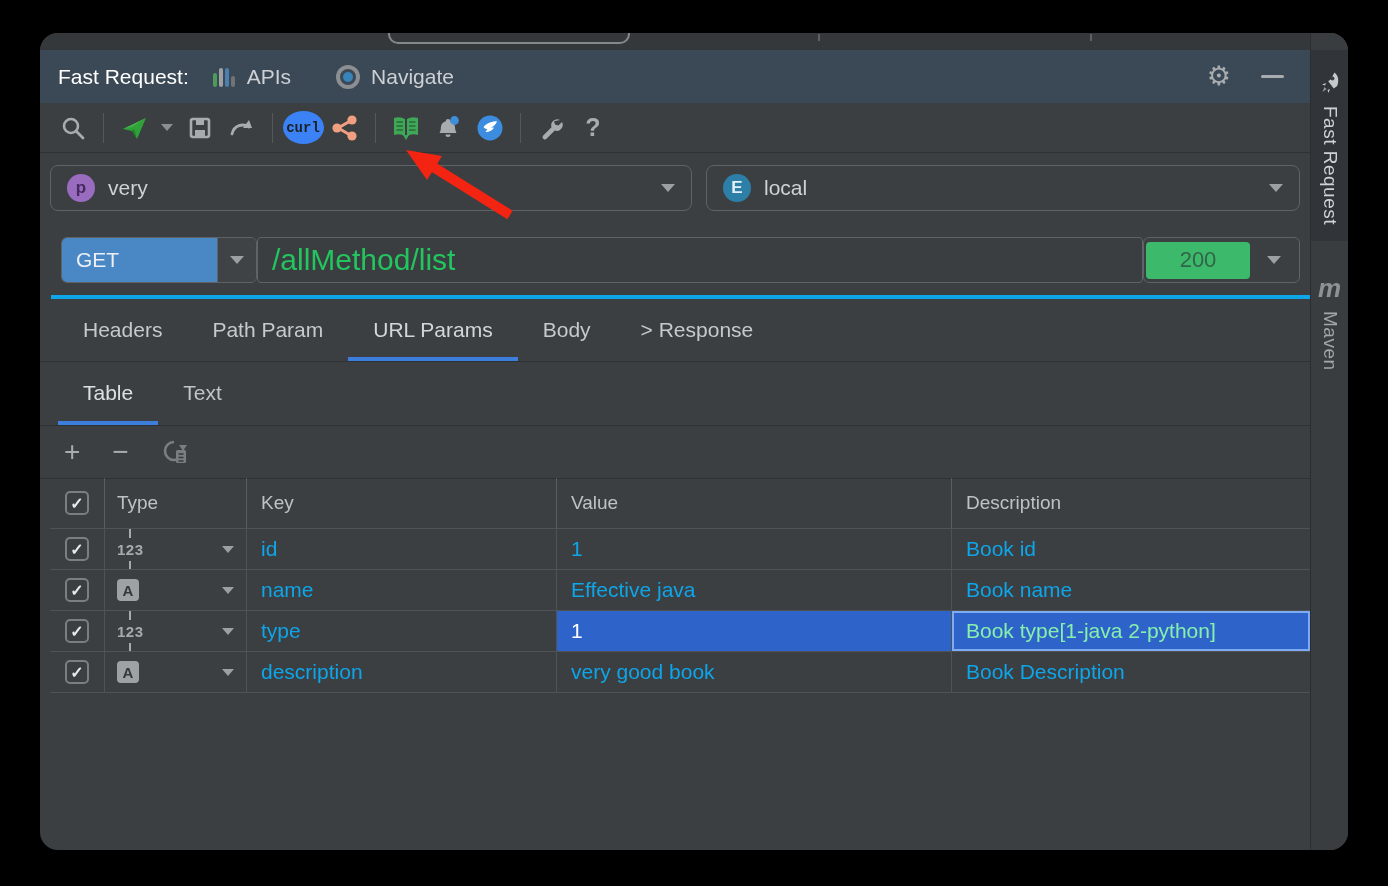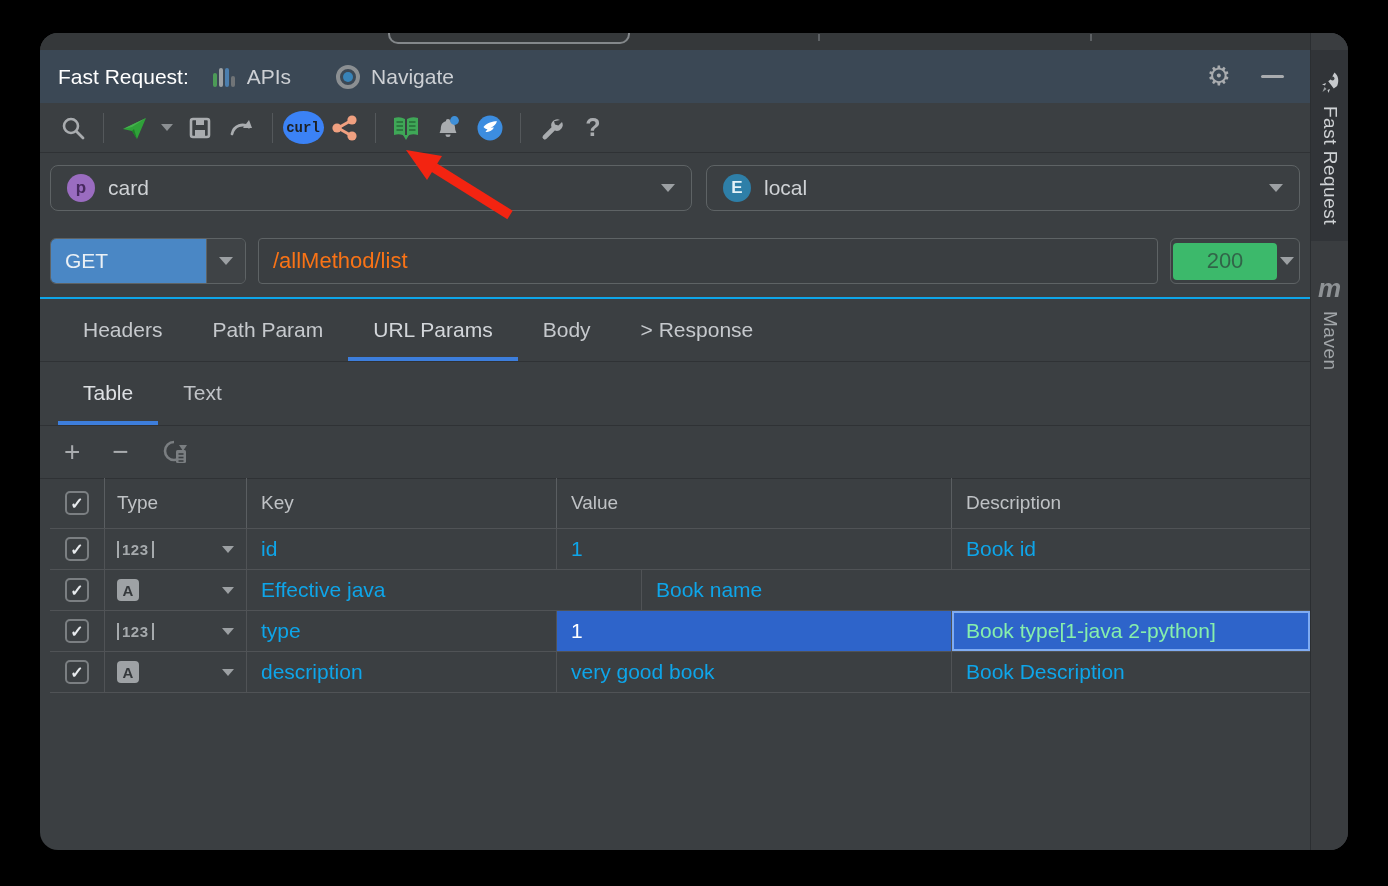--- a/index.html
+++ b/index.html
@@ -63,37 +63,37 @@
   }
   .dd1 { width:642px; }
   .dd2 { flex:1; }
   .badge { width:28px; height:28px; border-radius:50%; display:flex; align-items:center; justify-content:center; font-size:17px; font-weight:700; }
   .badge-p { background:#9A6CC0; color:#47295F; }
   .badge-e { background:#2E7FA8; color:#E3F2F8; }
   .caret { width:0; height:0; border-left:7px solid transparent; border-right:7px solid transparent; border-top:8px solid #9CA0A3; }
   .dd .caret { margin-left:auto; }
   
   .req-row {
-    position:absolute; left:0; top:192px; right:38px; height:74px;
-    display:flex; align-items:center; gap:12px; padding:0 10px; box-sizing:border-box;
-    border-bottom:2px solid #0ea5e9;
+    position:absolute; left:11px; top:192px; right:38px; height:74px;
+    display:flex; align-items:center; gap:0; padding:0 10px; box-sizing:border-box;
+    border-bottom:4px solid #0ea5e9;
   }
   .method {
     width:196px; height:46px; box-sizing:border-box; border:1.5px solid #5E6365;
     border-radius:6px; display:flex; overflow:hidden; flex:none;
   }
   .method-label { flex:1; background:#4A87C5; color:#EAF0F5; font-size:21px; display:flex; align-items:center; padding-left:14px; }
   .method-caret { width:38px; background:#3F4346; border-left:1px solid #5E6365; display:flex; align-items:center; justify-content:center; }
   .url-input {
     flex:1; height:46px; box-sizing:border-box; background:#3A3E41;
-    border:1.5px solid #5E6365; border-radius:4px; color:#f97316;
-    font-size:22px; padding:0 14px; font-family:"Liberation Sans", sans-serif; outline:none;
+    border:1.5px solid #5E6365; border-radius:4px; color:#22c55e;
+    font-size:30px; padding:0 14px; font-family:"Liberation Sans", sans-serif; outline:none;
   }
   .status {
-    width:130px; height:46px; flex:none; box-sizing:border-box;
+    width:157px; height:46px; flex:none; box-sizing:border-box;
     border:1.5px solid #5E6365; border-radius:6px;
     display:flex; align-items:center; padding:2px;
   }
   .status-green {
     width:104px; height:37px; background:#3CB96B; border-radius:4px;
     display:flex; align-items:center; justify-content:center;
     font-size:22px; color:rgba(43,48,51,0.62); font-weight:400;
   }
   .status .caret { margin:0 auto; }
   
@@ -127,21 +127,21 @@
   .c-type { width:142px; padding:0 12px; justify-content:space-between; }
   .c-key  { width:310px; padding-left:14px; }
   .c-val  { width:395px; padding-left:14px; }
   .c-desc { width:358px; padding-left:14px; border-right:none; }
   .cell-text { font-size:21px; color:#0ea5e9; white-space:nowrap; }
   .checkbox {
     width:24px; height:24px; box-sizing:border-box; border:2px solid #7B7F82;
     border-radius:5px; display:flex; align-items:center; justify-content:center;
     color:#E8EBEE; font-size:16px; font-weight:700; background:transparent;
   }
-  .t-num { display:inline-flex; align-items:center; gap:3px; color:#A6AAAD; font-weight:700; font-size:15px; letter-spacing:0.5px; }
+  .t-num { display:inline-flex; align-items:center; gap:3px; color:#A6AAAD; font-weight:700; font-size:15px; letter-spacing:0.5px;flex-direction:column; }
   .t-num .bar { width:2px; height:17px; background:#A6AAAD; display:inline-block; }
   .t-str {
     width:22px; height:22px; background:#9EA2A5; border-radius:4px;
     display:flex; align-items:center; justify-content:center;
     color:#34383B; font-size:15px; font-weight:700;
   }
   .c-type .caret { border-left-width:6px; border-right-width:6px; border-top-width:7px; }
   .sel-plain { background:#2E64CA; }
   .sel-plain .cell-text { color:#FFFFFF; }
   .sel-focus { background:#2E64CA; border:2px solid #7FABF2 !important; padding-left:12px; }
@@ -302,21 +302,21 @@
       </span>
     </div>
     <div class="tbtn">
       <span style="font-size:25px;color:#A9ACAF;font-weight:700;">?</span>
     </div>
   </div>
 
   <div class="env-row">
     <div class="dd dd1">
       <span class="badge badge-p">p</span>
-      <span>card</span>
+      <span>very</span>
       <span class="caret"></span>
     </div>
     <div class="dd dd2">
       <span class="badge badge-e">E</span>
       <span>local</span>
       <span class="caret"></span>
     </div>
   </div>
 
   <div class="req-row">
@@ -414,20 +414,23 @@
         <span class="checkbox">
             <span>✓</span>
           </span>
       </div>
       <div class="tcell c-type">
         <span class="t-str">
             <span>A</span>
           </span>
         <span class="caret"></span>
       </div>
+      <div class="tcell c-key">
+          <span class="cell-text">name</span>
+        </div>
       <div class="tcell c-val">
           <span class="cell-text">Effective java</span>
         </div>
       <div class="tcell c-desc">
           <span class="cell-text">Book name</span>
         </div>
     </div>
 
     <div class="trow">
       <div class="tcell c-cb">

